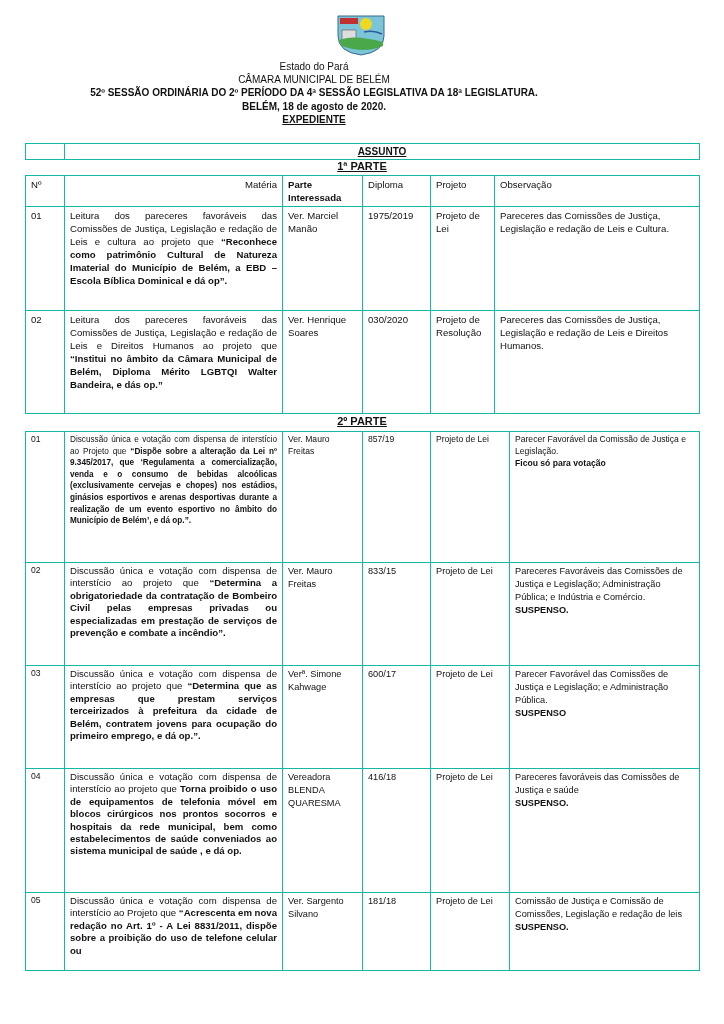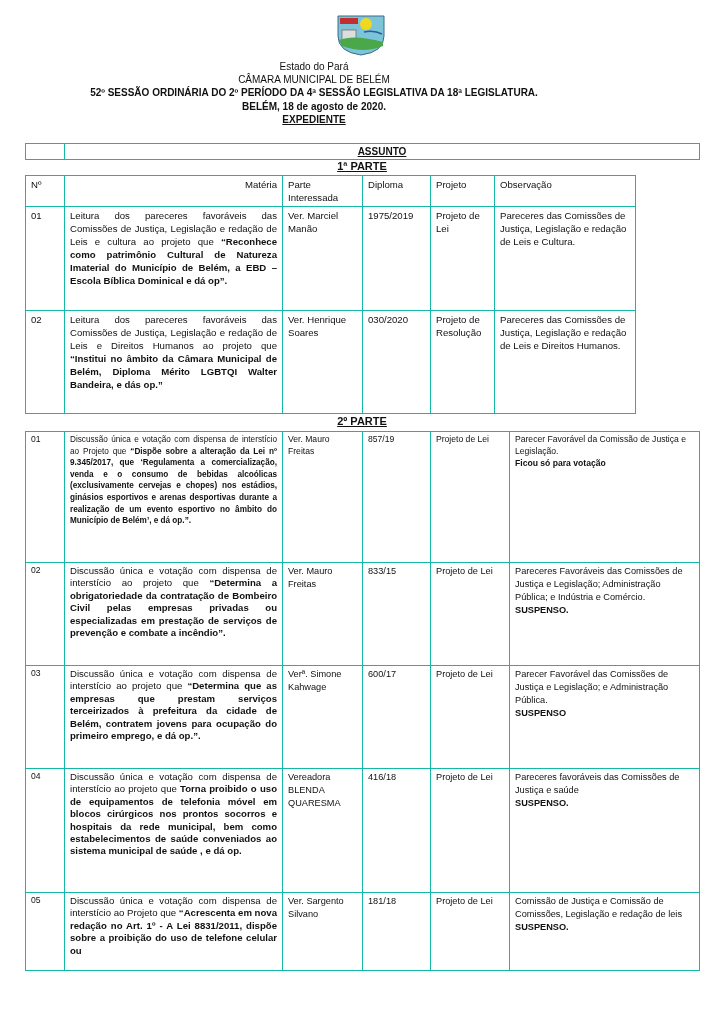--- a/index.html
+++ b/index.html
@@ -43,26 +43,26 @@
   <tbody>
       <tr>
     <td style="width:30px;"></td>
     <td style="text-align:center; font-weight:bold; text-decoration:underline; font-size:10px;">ASSUNTO</td>
   </tr>
 </tbody>
   </table>
 
 <div class="part-title" style="top:160px;">1ª PARTE</div>
 
-<table style="left:25px; top:175px; width:611px;">
+<table style="left:25px; top:175px; width:675px;">
   <tbody>
       <tr>
     <td style="width:28px;">Nº</td>
     <td style="width:207px;text-align:right;">Matéria</td>
-    <td style="width:69px;">Parte Interessada</td>
+    <td style="width:69px;font-weight:bold;">Parte Interessada</td>
     <td style="width:57px;">Diploma</td>
     <td style="width:53px;">Projeto</td>
     <td>Observação</td>
   </tr>
   <tr style="height:104px;">
     <td>01</td>
     <td class="just"><span>Leitura dos pareceres favoráveis das Comissões de Justiça, Legislação e redação de Leis e cultura ao projeto que </span><span class="bold">“Reconhece como patrimônio Cultural de Natureza Imaterial do Município de Belém, a EBD – Escola Bíblica Dominical e dá op”.</span></td>
     <td>Ver. Marciel Manão</td>
     <td>1975/2019</td>
     <td>Projeto de Lei</td>

